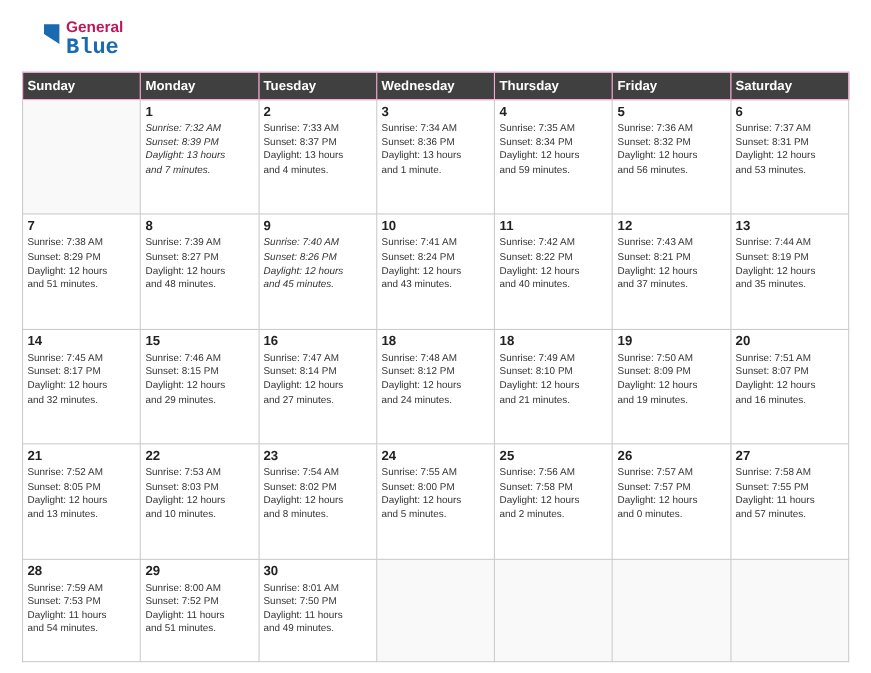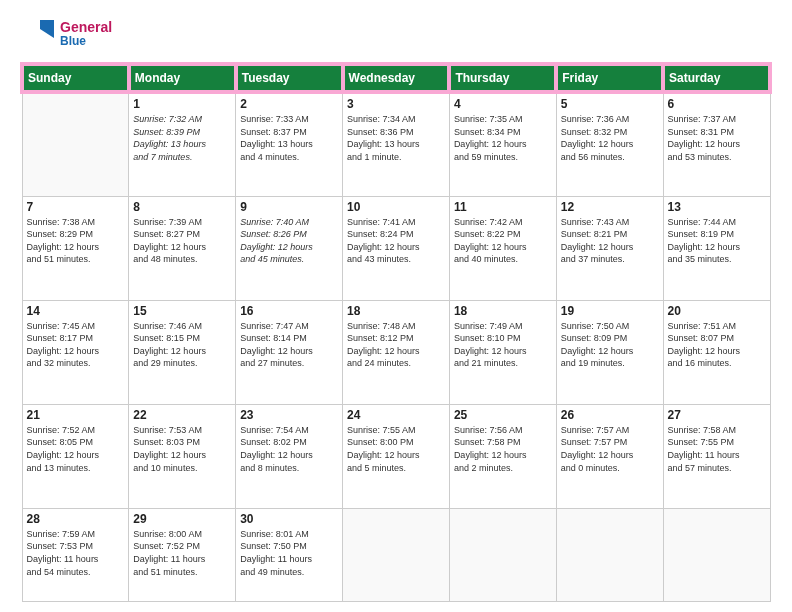--- a/index.html
+++ b/index.html
@@ -43,27 +43,27 @@
       color: #555;
     }
     .calendar {
       flex: 1;
       border: 1px solid #ccc;
       border-collapse: collapse;
       width: 100%;
       table-layout: fixed;
     }
     .calendar th {
-      background: #15803d;
+      background: #404040;
       color: #fff;
       font-size: 12px;
       font-weight: bold;
       padding: 5px 4px;
       text-align: left;
-      border: 4px solid #f9a8d4;
+      border: 1px solid #f9a8d4;
     }
     .calendar td {
       vertical-align: top;
       border: 1px solid #ccc;
       padding: 3px 4px;
       font-size: 9.5px;
       color: #333;
       height: 82px;
     }
     .day-number {
@@ -85,21 +85,21 @@
 <body>
 
 <div class="page">
   <div class="header">
     <div class="logo">
         <svg width="36" height="36" viewBox="0 0 36 36">
           <polygon points="20,4 34,4 34,22 20,13" fill="#1a6ab1"></polygon>
         </svg>
         <div style="display: flex; flex-direction: column; line-height: 1.15;">
           <span style="font-size: 14px; font-weight: bold; color: #be185d;">General</span>
-          <span style="font-size: 12px; font-weight: bold; color: rgb(26, 106, 177);">Blue</span>
+          <span style="font-size: 20px; font-weight: bold; color: rgb(26, 106, 177); font-family: Liberation Mono, monospace;">Blue</span>
         </div>
       </div>
     <div class="title-block">
       <div class="month-title"></div>
       <div class="location"></div>
     </div>
   </div>
 
   <table class="calendar">
     <thead>

